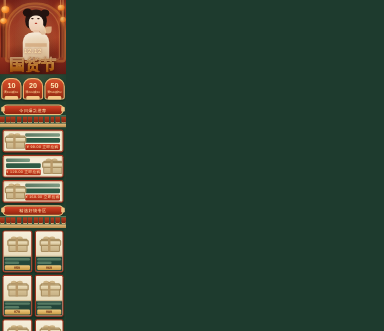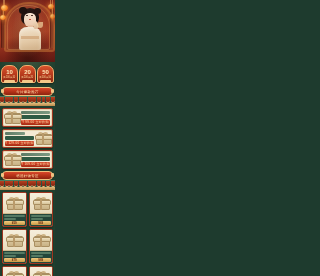--- a/index.html
+++ b/index.html
@@ -160,20 +160,24 @@
         <div class="eye l"></div>
         <div class="eye r"></div>
       <div class="lip"></div>
         <div class="neck"></div>
       <div class="body"></div>
         <div class="sash"></div>
       <div class="arm"></div>
         <div class="fan"></div>
     </div>
 
+    <div class="title">
+      <span class="t-small">12.12</span>
+      <span class="t-big">国货节</span>
+    </div>
   </div>
 
   <div class="coupons">
     <div class="coupon">
       <div class="c-num">10</div>
       <div class="c-txt">满100减10</div>
       <div class="c-tab"></div>
     </div>
     <div class="coupon">
       <div class="c-num">20</div>

